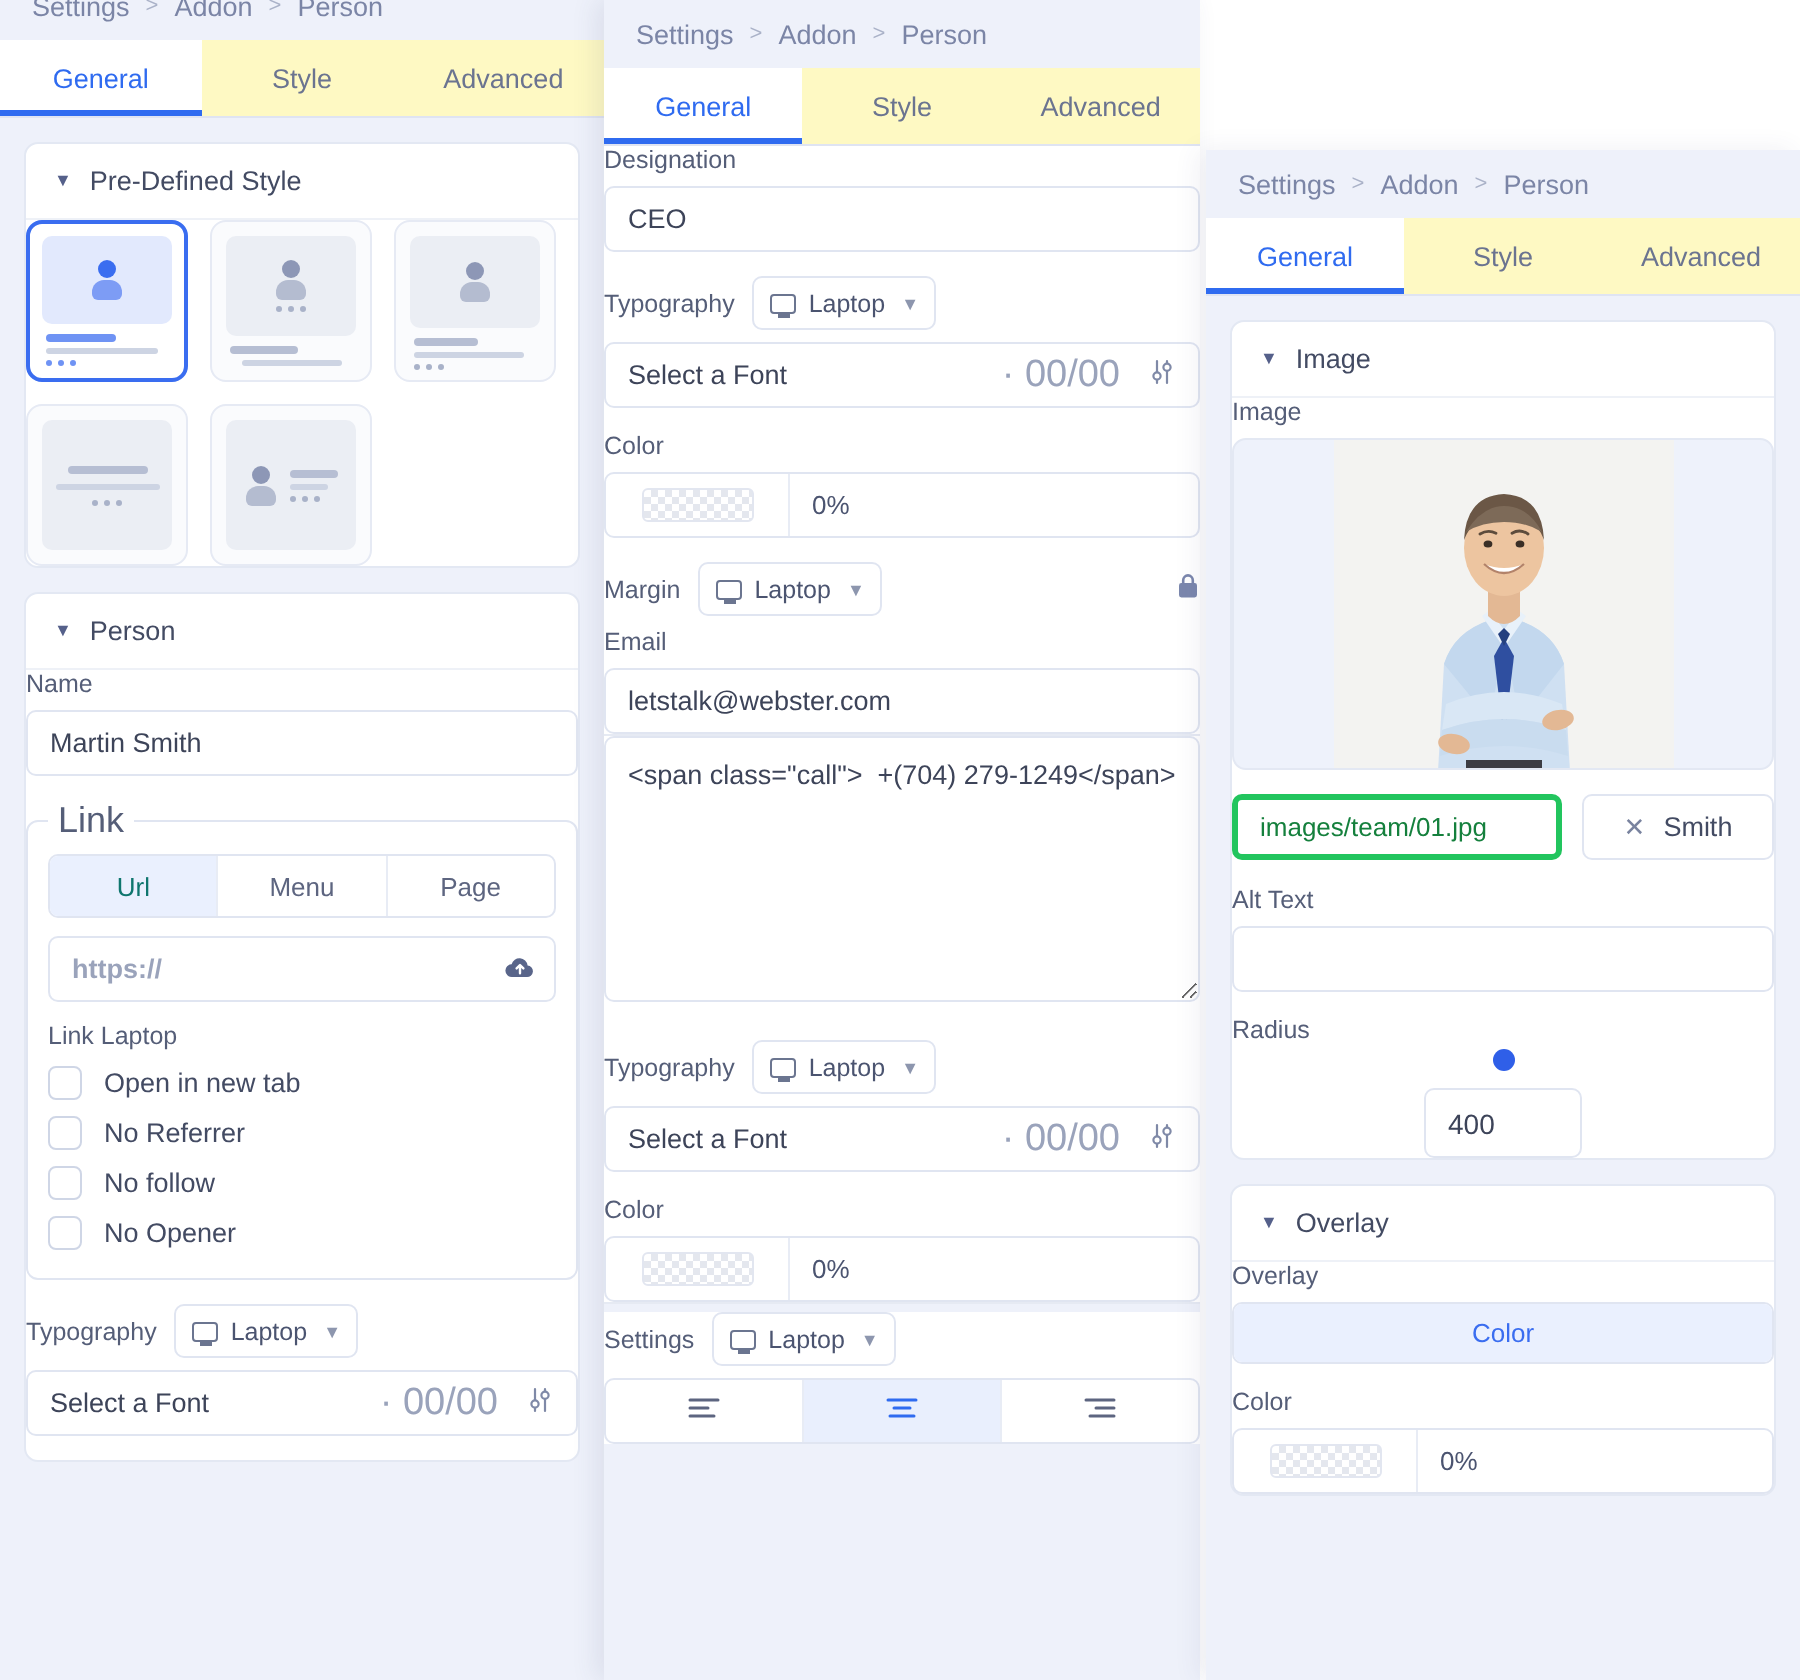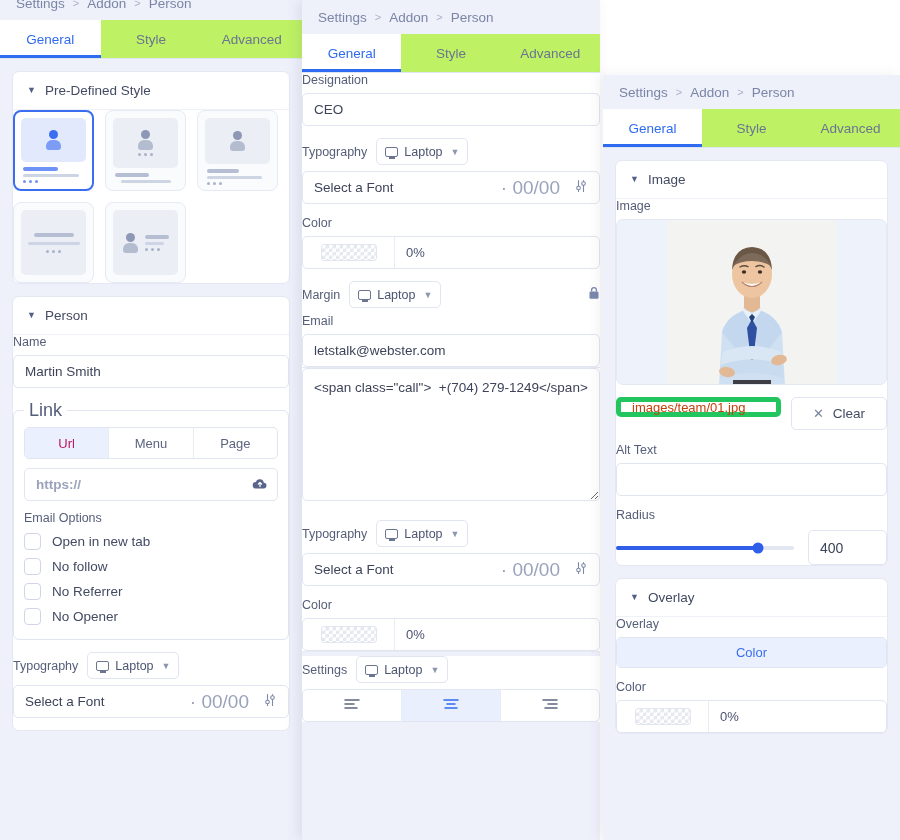--- a/index.html
+++ b/index.html
@@ -30,21 +30,21 @@
     padding:0 16px;
     background:#eef1fa;
     color:#7b85a6;
     font-size:13.5px;
     gap:8px;
   }
   .bc-sep { color:#aab2c8; font-size:11px; }
 
   .tabs {
     display:flex;
-    background:#bef264;
+    background:#fef9c3;
     border-bottom:1px solid #dfe4f2;
     position:relative;
   }
   .tab {
     flex:1;
     text-align:center;
     padding:12px 0 11px;
     font-size:13.5px;
     color:#6b7490;
     cursor:pointer;
@@ -145,21 +145,21 @@
   }
   .seg > div {
     flex:1;
     display:flex;align-items:center;justify-content:center;
     font-size:13px;
     color:#5d6580;
     border-right:1px solid #e8ecf5;
     cursor:pointer;
   }
   .seg > div:last-child { border-right:0; }
-  .seg > div.on { background:#eaf0fe; color:#be185d; }
+  .seg > div.on { background:#eaf0fe; color:#0f766e; }
 
   .urlfield { position:relative;font-weight:bold; }
   .cloud {
     position:absolute; right:10px; top:50%; transform:translateY(-50%);
     color:#596587;
   }
 
   .opt-title { font-size:12.5px;color:#555e78;margin:10px 0 8px; }
   .chk { display:flex;align-items:center;gap:11px;margin-bottom:8px; }
   .chkbox { width:17px;height:17px;border:1.5px solid #cfd6e6;border-radius:4px;background:#fff;flex:none; }
@@ -223,25 +223,25 @@
   .alignrow > div.on { background:#e9effd; }
 
   
   .imgbox {
     height:166px;border:1px solid #e3e8f3;border-radius:7px;
     background:#eef2fb;overflow:hidden;display:flex;align-items:flex-end;justify-content:center;
   }
   .imgbox .inner { width:170px;height:100%;background:#f2f2f0;position:relative;overflow:hidden; }
 
   .imgrow { display:flex;gap:10px;margin:12px 0 0; }
-  .imgrow .path { flex:1;height:20px;border:5px solid #22c55e;border-radius:5px;background:#fff;display:flex;align-items:center;padding:0 11px;font-size:13px;color:#c2410c; }
+  .imgrow .path { flex:1;height:33px;border:3px solid #22c55e;border-radius:5px;background:#fff;display:flex;align-items:center;padding:0 11px;font-size:13px;color:#15803d; }
   .clearbtn { width:96px;height:33px;border:1px solid #e0e5f1;border-radius:5px;background:#fff;display:flex;align-items:center;justify-content:center;gap:9px;font-size:13.5px;color:#434b63;cursor:pointer; }
   .clearbtn .x { color:#79839f;font-size:13px; }
 
-  .sliderrow { display:flex;align-items:center;gap:14px;margin-top:8px; }
+  .sliderrow { display:flex;align-items:center;gap:14px;margin-top:8px;flex-direction:column; }
   .track { flex:1;height:4px;border-radius:2px;background:#e2e7f2;position:relative; }
   .track .fill { position:absolute;left:0;top:0;height:100%;border-radius:2px;background:#2f5fe8; }
   .track .knob { position:absolute;top:50%;transform:translate(-50%,-50%);width:11px;height:11px;border-radius:50%;background:#2f5fe8; }
   .numbox { width:79px;height:35px;border:1px solid #e0e5f1;border-radius:5px;background:#fff;display:flex;align-items:center;padding:0 11px;font-size:14px;color:#3d4459; }
 
   .seg2 { display:flex;border:1px solid #e0e5f1;border-radius:5px;overflow:hidden;background:#fff;height:31px; }
   .seg2 > div { flex:1;display:flex;align-items:center;justify-content:center;font-size:13px;color:#5d6580;border-right:1px solid #e8ecf5;cursor:pointer; }
   .seg2 > div:last-child { border-right:0; }
   .seg2 > div.on { background:#eaf0fe;color:#3a6df0; }
 </style>
@@ -394,33 +394,33 @@
           <div class="urlfield">
             <div class="txt ph">https://</div>
             <span class="cloud">
               <svg width="16" height="13" viewBox="0 0 16 13">
                   <path d="M4 11.5a3.2 3.2 0 0 1-.2-6.4 4.1 4.1 0 0 1 8 .6 2.8 2.8 0 0 1-.5 5.8H4z" fill="#59658a"></path>
                   <path d="M8 9.6V5.6M6.3 7.2L8 5.5l1.7 1.7" stroke="#fff" stroke-width="1.2" fill="none" stroke-linecap="round" stroke-linejoin="round"></path>
                 </svg>
             </span>
           </div>
 
-          <div class="opt-title">Email Options</div>
+          <div class="opt-title">Link Laptop</div>
 
           <div class="chk">
             <span class="chkbox"></span>
             <span>Open in new tab</span>
           </div>
           <div class="chk">
             <span class="chkbox"></span>
-            <span>No follow</span>
+            <span>No Referrer</span>
           </div>
           <div class="chk">
             <span class="chkbox"></span>
-            <span>No Referrer</span>
+            <span>No follow</span>
           </div>
           <div class="chk" style="margin-bottom:2px">
             <span class="chkbox"></span>
             <span>No Opener</span>
           </div>
         </fieldset>
 
         <div class="devrow">
           <span class="lab">Typography</span>
           <span class="devsel">
@@ -668,21 +668,21 @@
 
               <rect x="66" y="160" width="38" height="6" fill="#3d3d44"></rect>
             </svg>
           </div>
         </div>
 
         <div class="imgrow">
           <div class="path">images/team/01.jpg</div>
           <div class="clearbtn">
             <span class="x">✕</span>
-            <span>Clear</span>
+            <span>Smith</span>
           </div>
         </div>
 
         <div class="fld-label" style="margin-top:13px">Alt Text</div>
         <div class="txt gap"></div>
 
         <div class="fld-label">Radius</div>
         <div class="sliderrow">
           <div class="track">
             <div class="fill" id="radius-fill" style="width: 80%;"></div>

